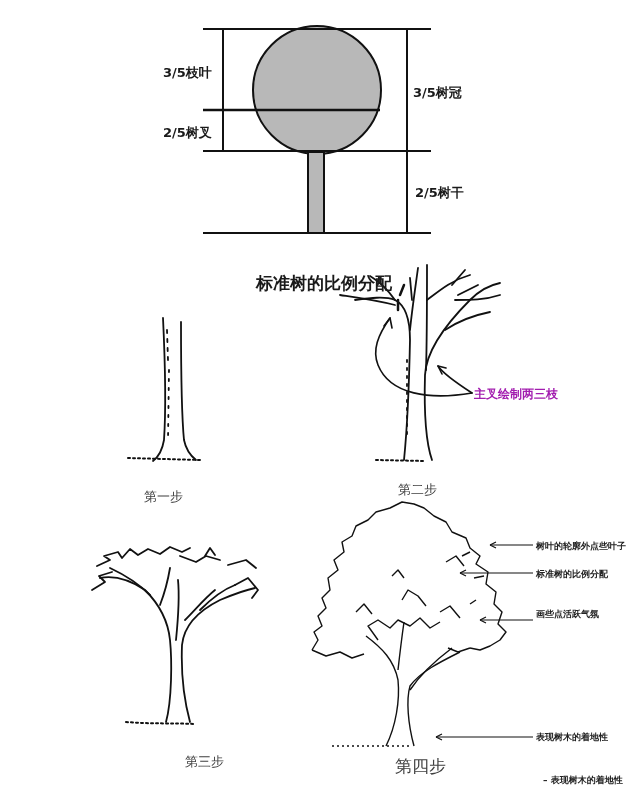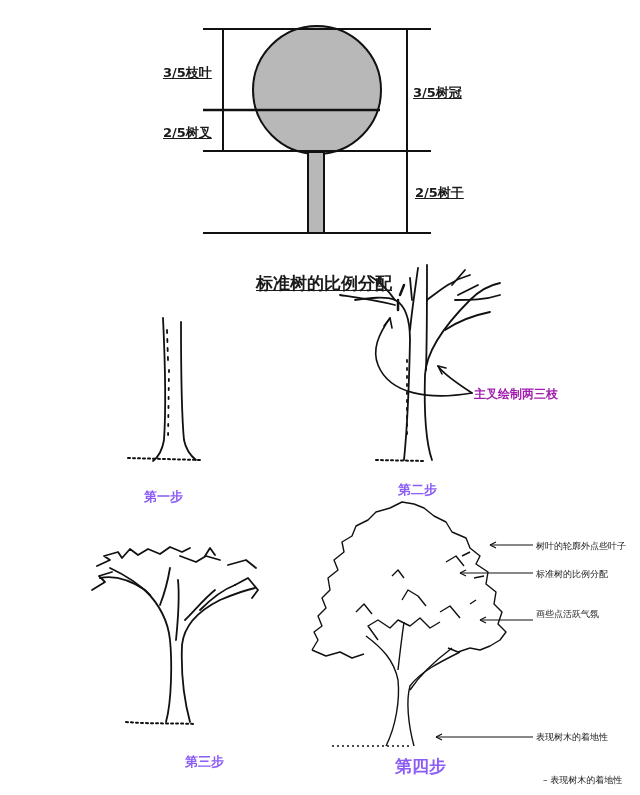--- a/index.html
+++ b/index.html
@@ -1,21 +1,21 @@
 <!DOCTYPE html>
 <html><head>
 <meta charset="utf-8">
 <style>
   html, body { margin: 0; padding: 0; background: #ffffff; }
   body { width: 640px; height: 795px; position: relative; overflow: hidden;
          font-family: "DejaVu Sans", sans-serif; color: #111; }
   .canvas { position: absolute; left: 0; top: 0; width: 640px; height: 795px; }
-  .lbl { position: absolute; font-size: 13px; font-weight: bold; color: #1a1a1a; white-space: nowrap; text-decoration: underline; }
-  .cap { position: absolute; font-size: 13px; font-weight: bold; color: #8b5cf6; white-space: nowrap; }
-  .note { position: absolute; font-size: 9px; font-weight: normal; color: #222; white-space: nowrap; }
+  .lbl { position: absolute; font-size: 13px; font-weight: bold; color: #1a1a1a; white-space: nowrap; }
+  .cap { position: absolute; font-size: 13px; font-weight: normal; color: #404040; white-space: nowrap; }
+  .note { position: absolute; font-size: 9px; font-weight: bold; color: #222; white-space: nowrap; }
   .anno { position: absolute; font-size: 12px; font-weight: bold; color: #a21caf; white-space: nowrap; }
   svg { position: absolute; left: 0; top: 0; }
 </style>
 </head>
 <body>
 
 <div class="canvas">
 
   <svg width="640" height="795" viewBox="0 0 640 795">
 

